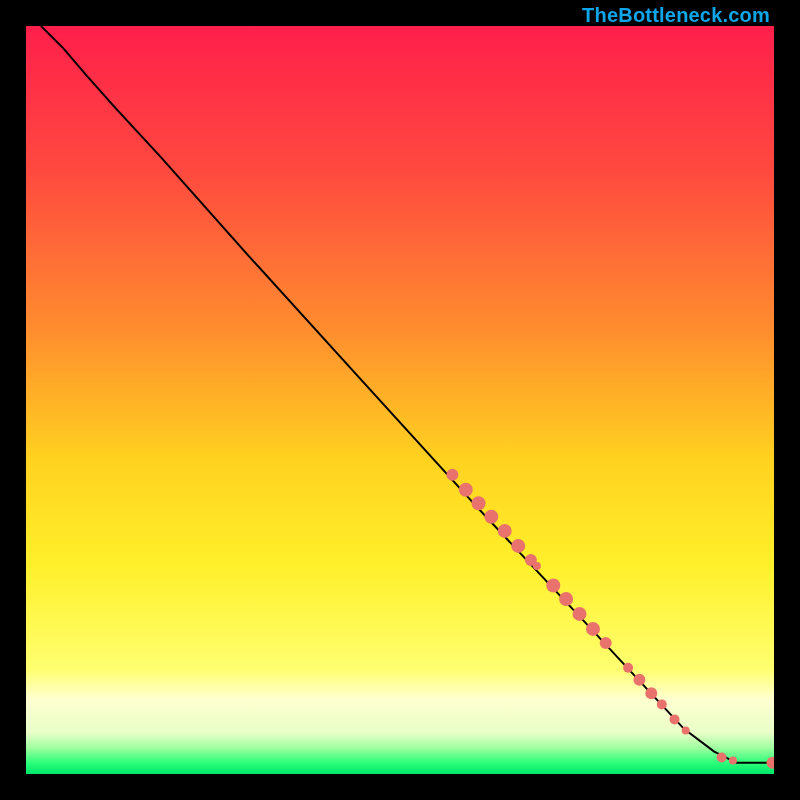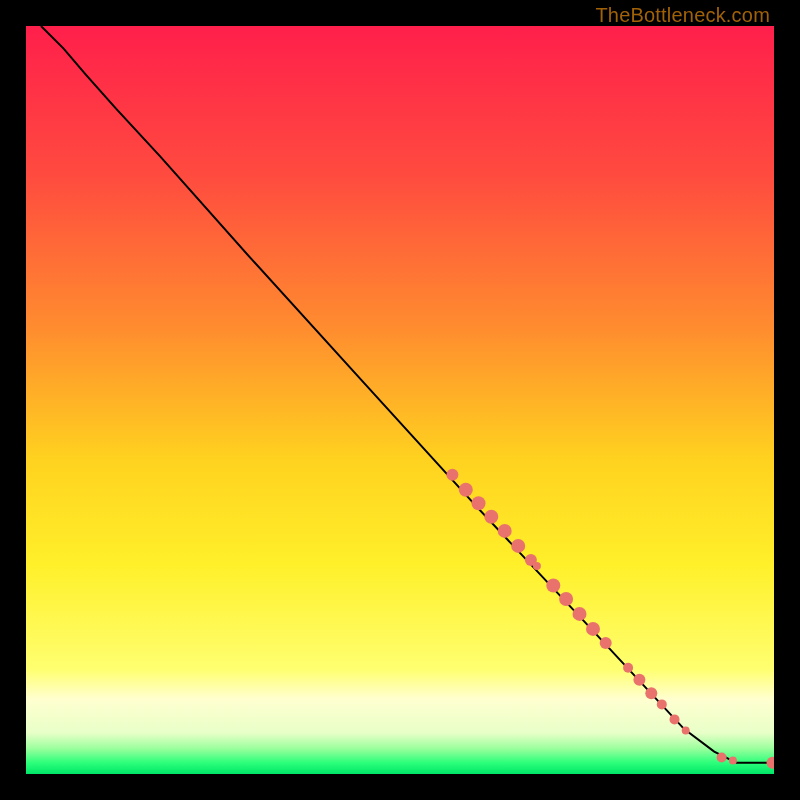--- a/index.html
+++ b/index.html
@@ -16,23 +16,23 @@
     left: 26px;
     top: 26px;
     width: 748px;
     height: 748px;
     overflow: hidden;
   }
   .watermark {
     position: absolute;
     top: 4px;
     right: 30px;
-    color: #a16207;
+    color: #0ea5e9;
     font-size: 20px;
-    font-weight: 400;
+    font-weight: 700;
     letter-spacing: 0.2px;
     z-index: 10;
   }
   svg { display: block; }
 </style>
 </head>
 <body>
 
 <div class="watermark">TheBottleneck.com</div>
 

